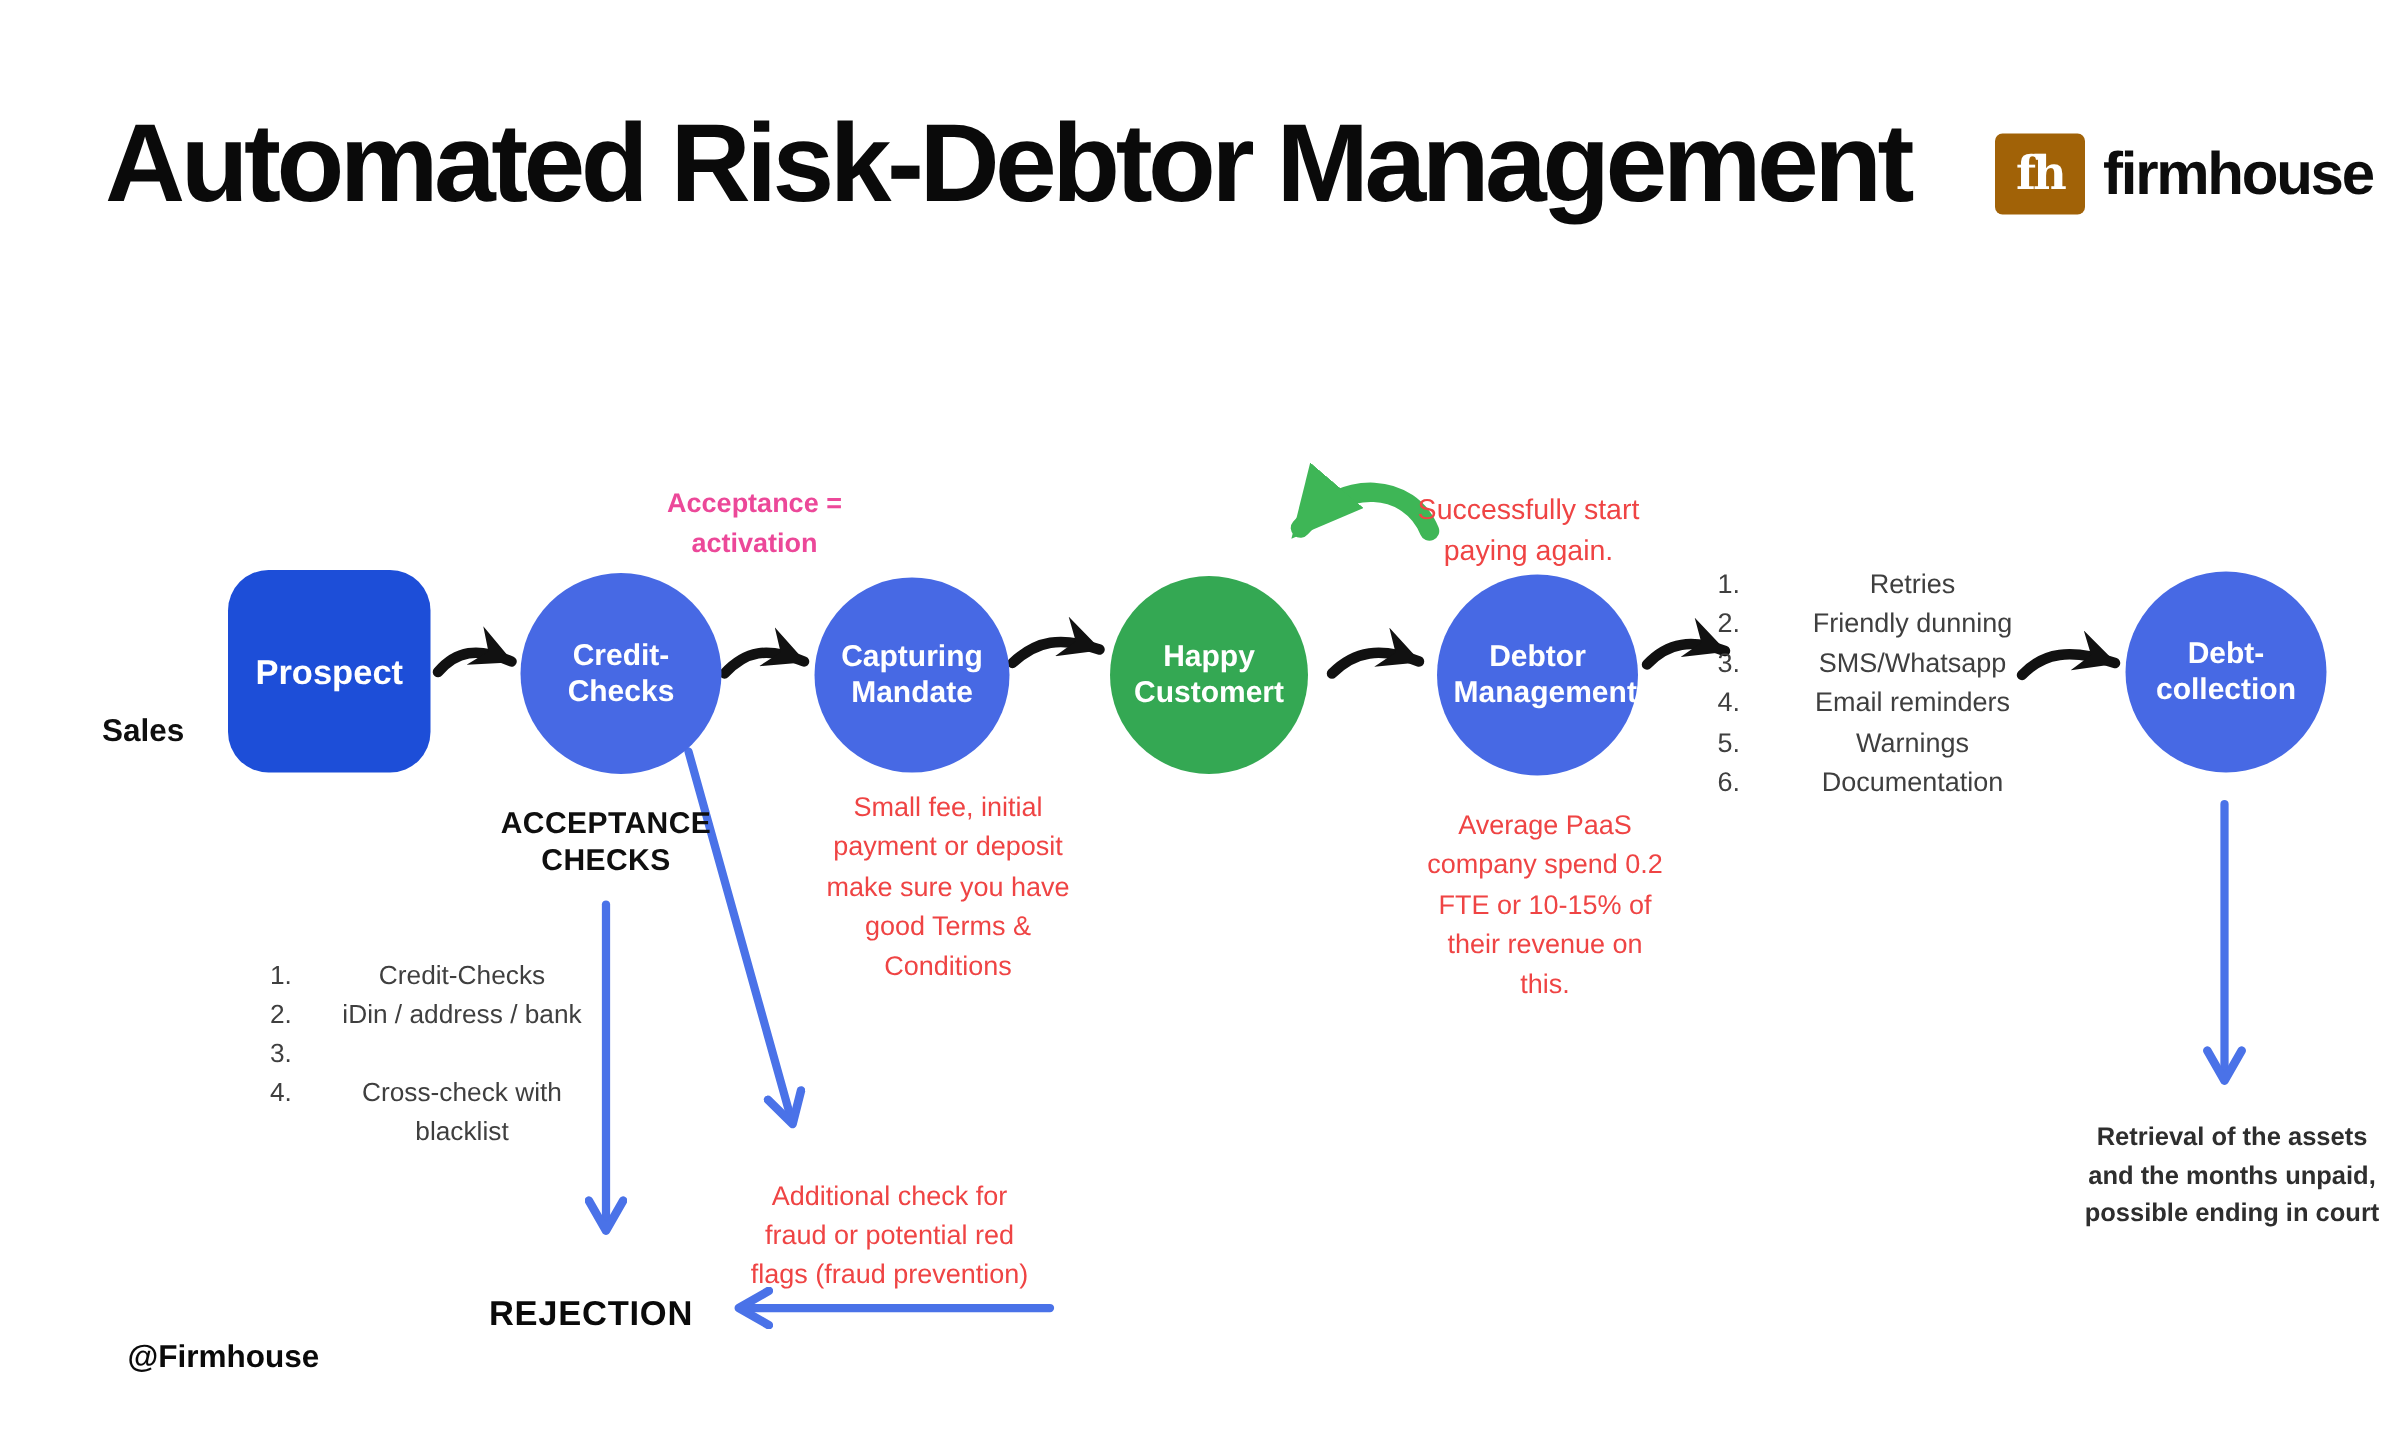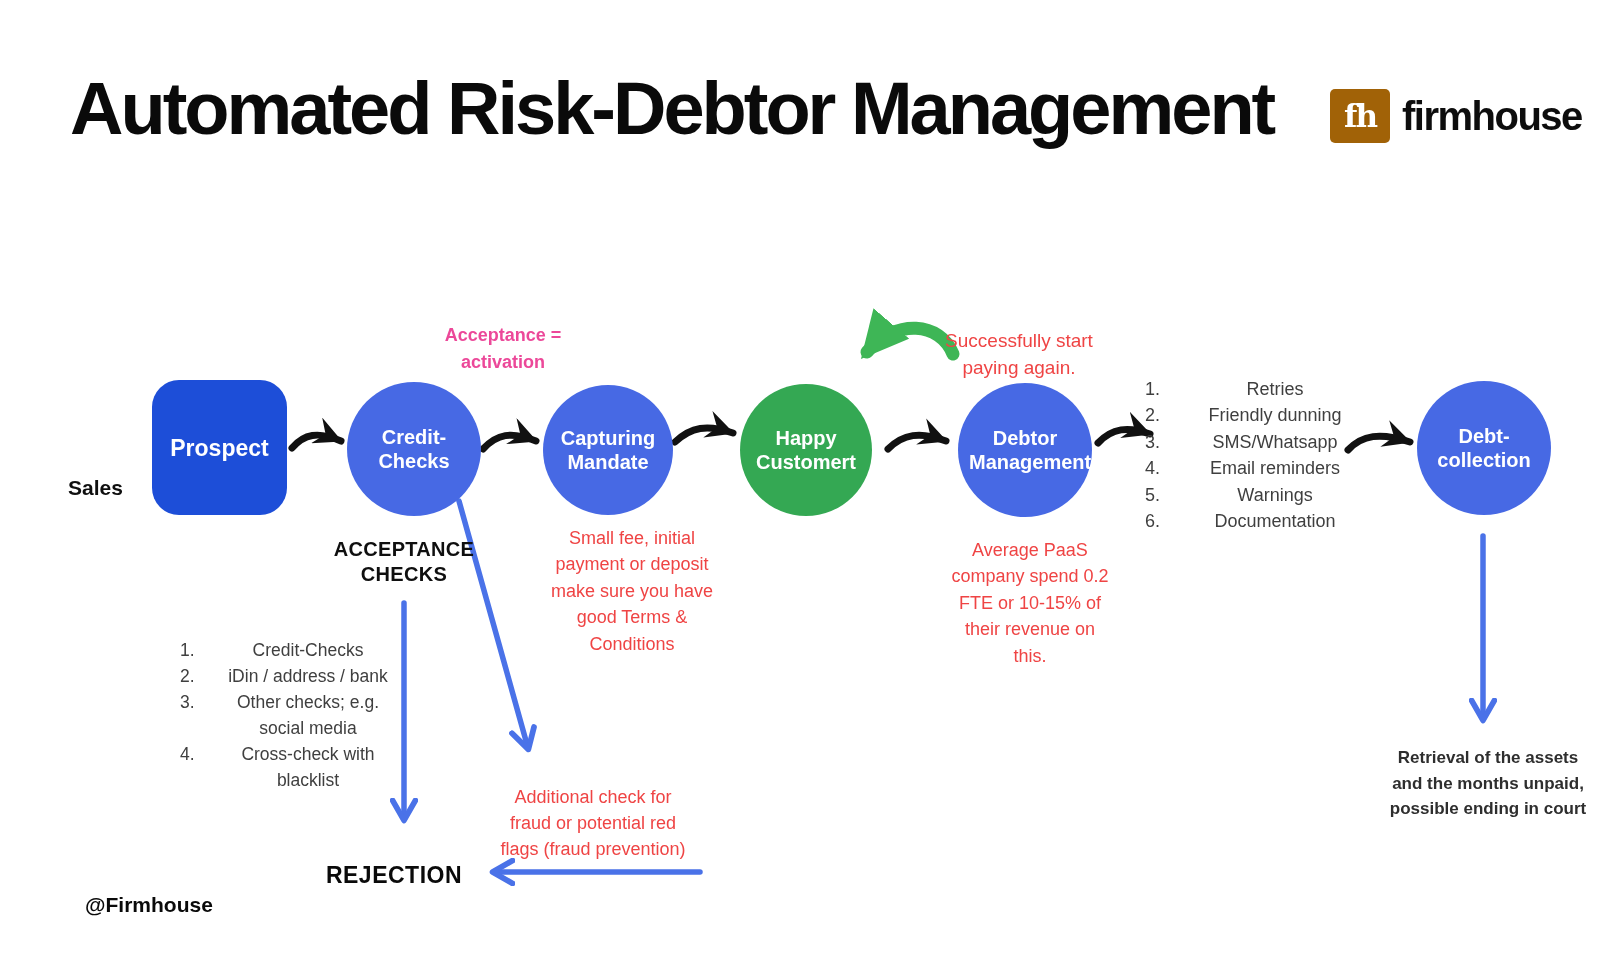--- a/index.html
+++ b/index.html
@@ -157,22 +157,20 @@
     <div class="li">
       <span class="num">1.</span>
       <span class="lbl">Credit-Checks</span>
     </div>
     <div class="li">
       <span class="num">2.</span>
       <span class="lbl">iDin / address / bank</span>
     </div>
     <div class="li">
       <span class="num">3.</span>
-      <span class="lbl">Other checks; e.g.
-social media</span>
     </div>
     <div class="li">
       <span class="num">4.</span>
       <span class="lbl">Cross-check with
 blacklist</span>
     </div>
   </div>
 
   <div class="abs nlist dunning-list">
     <div class="li">

